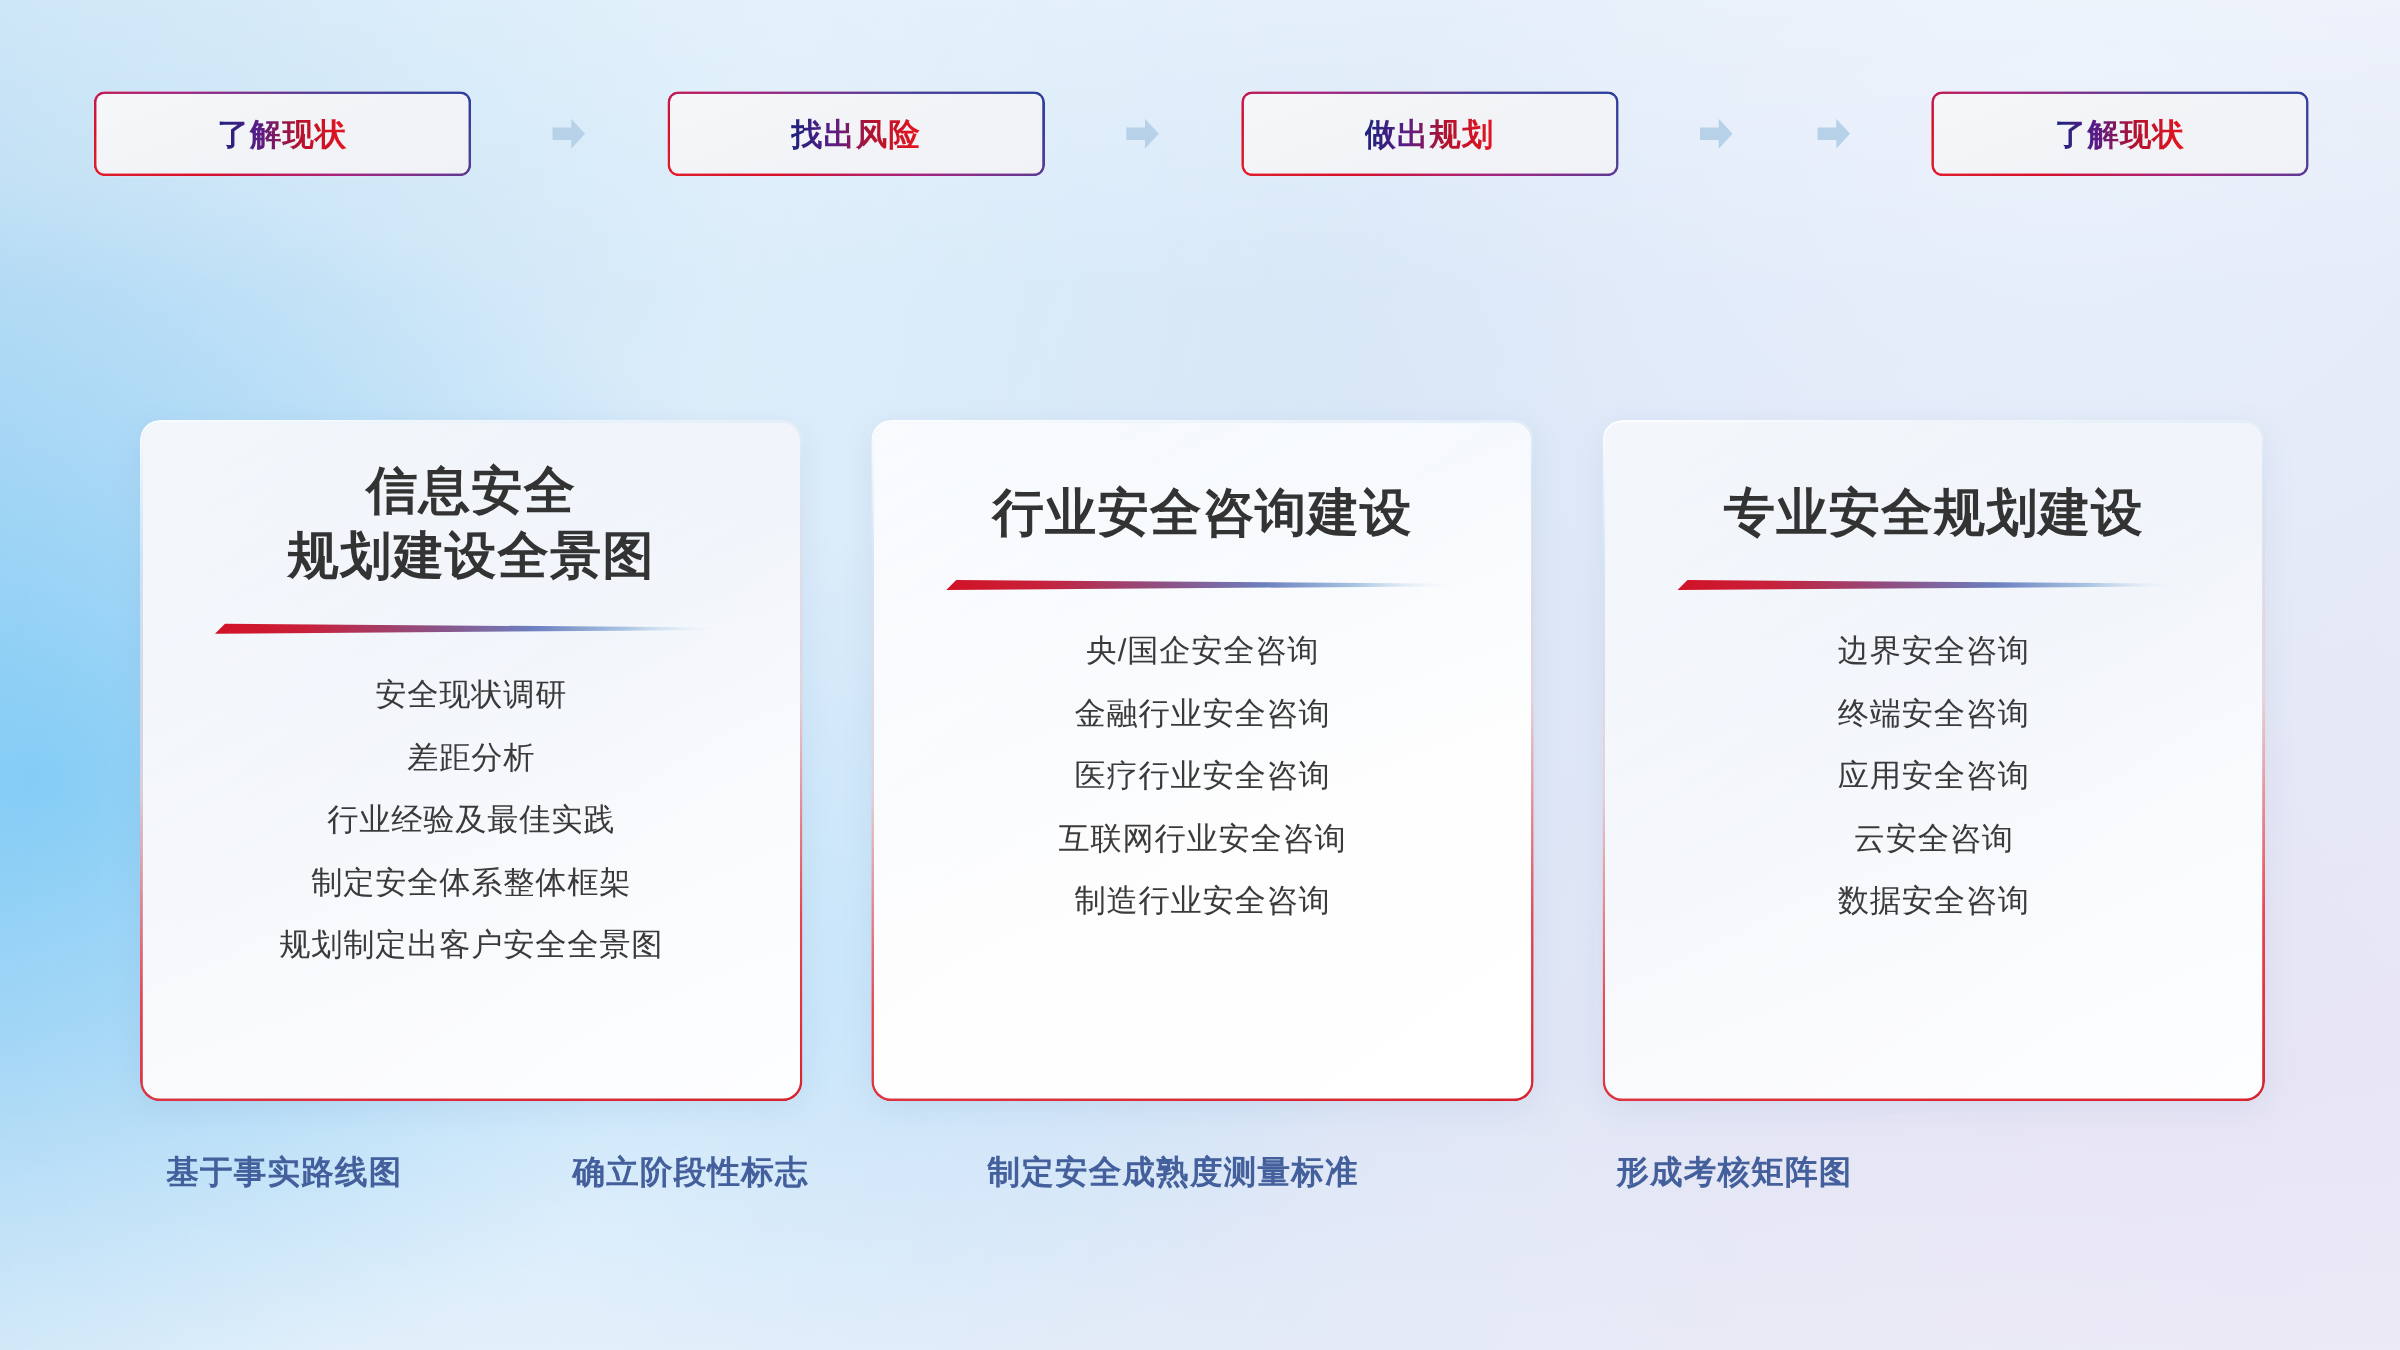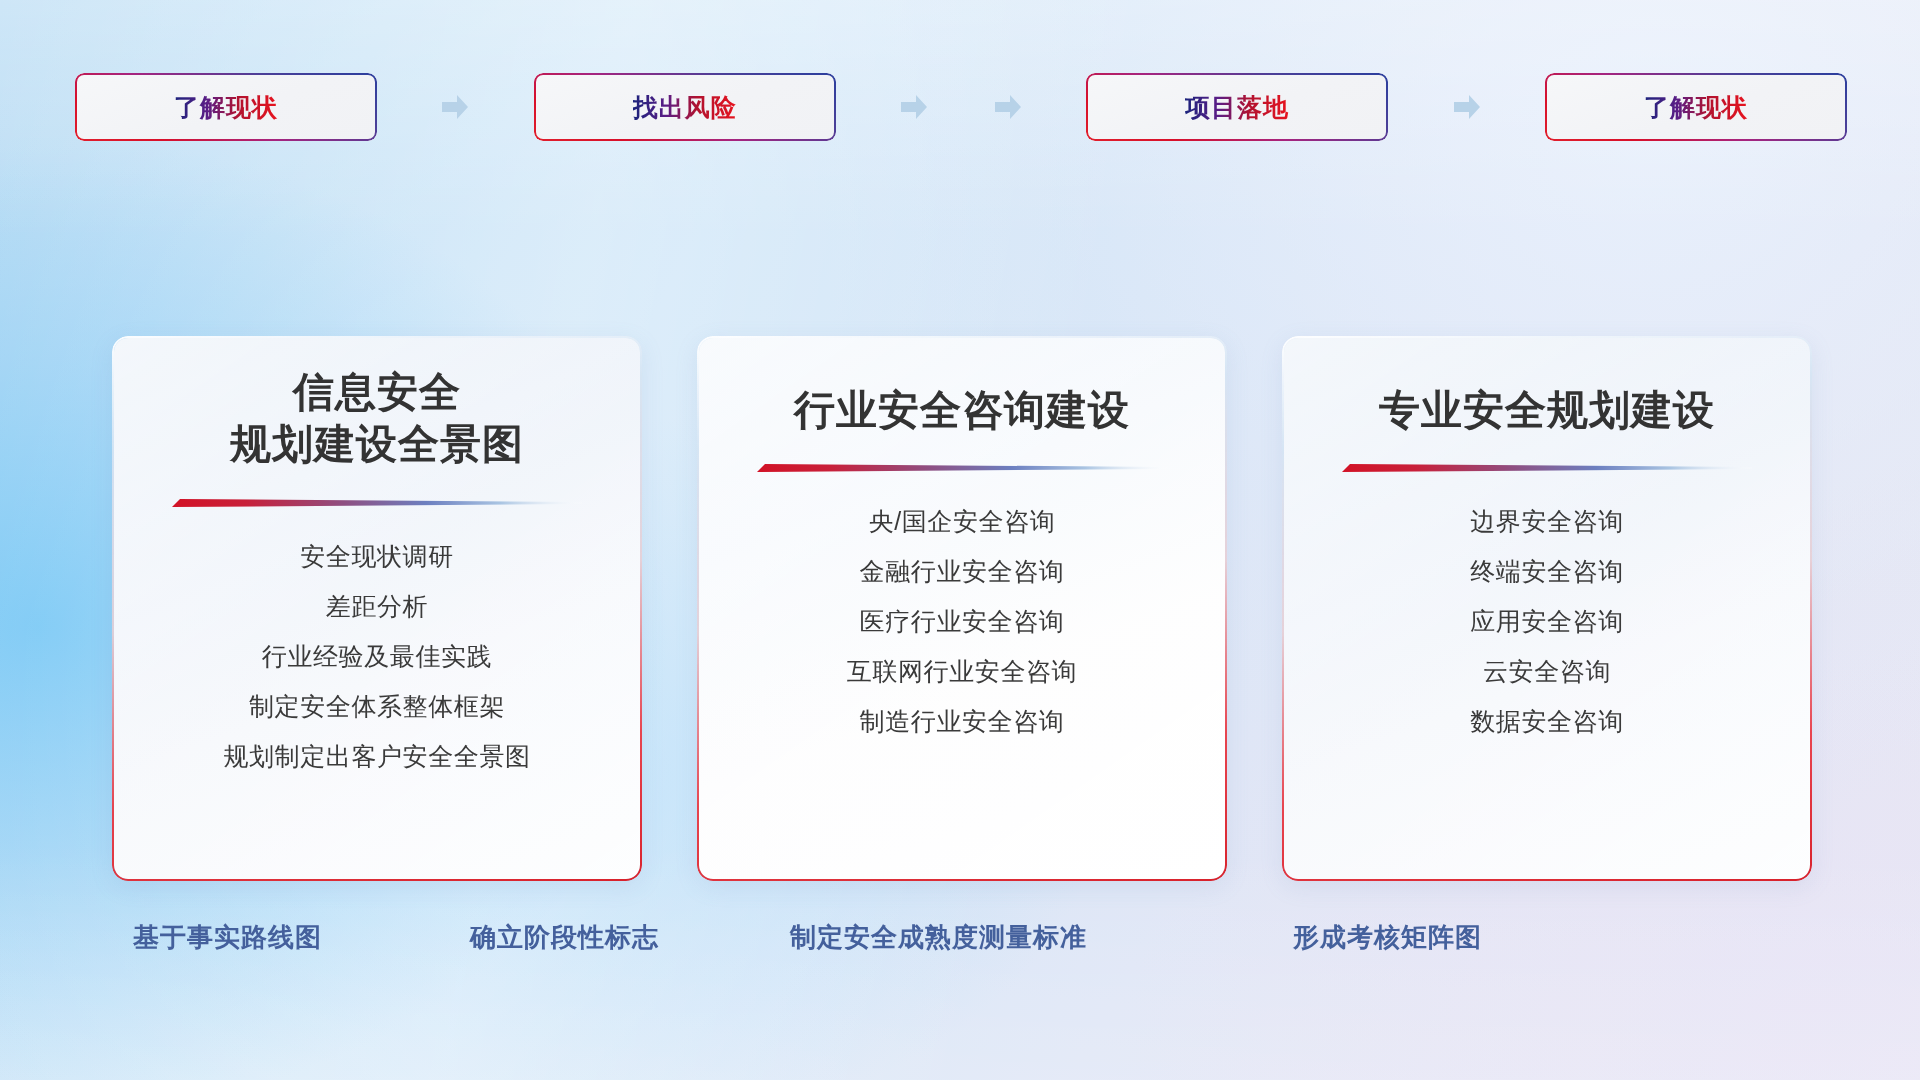--- a/index.html
+++ b/index.html
@@ -251,29 +251,29 @@
 
     <div class="step-chip">
       <span class="step-label">找出风险</span>
     </div>
     <div class="step-arrow">
       <svg viewBox="0 0 30 30" width="30" height="30" aria-hidden="true">
         <path d="M2 10 H17 V3 L28 15 L17 27 V20 H2 Z" fill="#b7d2e8"></path>
       </svg>
     </div>
 
+    <div class="step-chip">
+      <span class="step-label">做出规划</span>
+    </div>
     <div class="step-arrow">
       <svg viewBox="0 0 30 30" width="30" height="30" aria-hidden="true">
         <path d="M2 10 H17 V3 L28 15 L17 27 V20 H2 Z" fill="#b7d2e8"></path>
       </svg>
     </div>
 
-    <div class="step-chip">
-      <span class="step-label">项目落地</span>
-    </div>
     <div class="step-arrow">
       <svg viewBox="0 0 30 30" width="30" height="30" aria-hidden="true">
         <path d="M2 10 H17 V3 L28 15 L17 27 V20 H2 Z" fill="#b7d2e8"></path>
       </svg>
     </div>
 
     <div class="step-chip">
       <span class="step-label">了解现状</span>
     </div>
   </div>
@@ -369,18 +369,18 @@
           <div class="li">云安全咨询</div>
           <div class="li">数据安全咨询</div>
         </div>
       </div>
     </div>
 
   </div>
 
   <div id="footer-captions">
     <div class="footer-cap" id="cap0" style="left: 133px; text-align: right;">基于事实路线图</div>
-    <div class="footer-cap" id="cap1" style="left: 470px;">确立阶段性标志</div>
+    <div class="footer-cap" id="cap1" style="left: 458px;">确立阶段性标志</div>
     <div class="footer-cap" id="cap2" style="left: 790px;">制定安全成熟度测量标准</div>
     <div class="footer-cap" id="cap3" style="left: 1293px;">形成考核矩阵图</div>
   </div>
 
 </div>
 
 </body></html>

